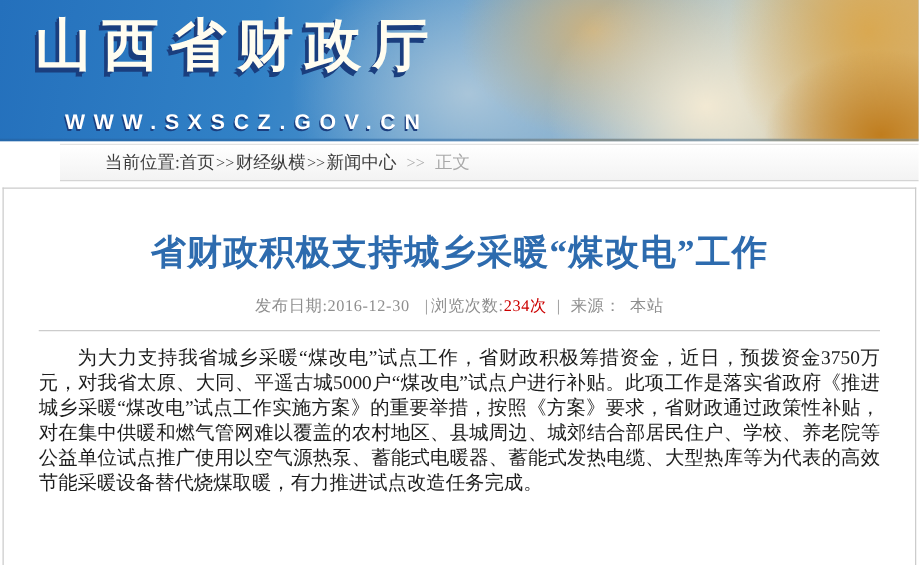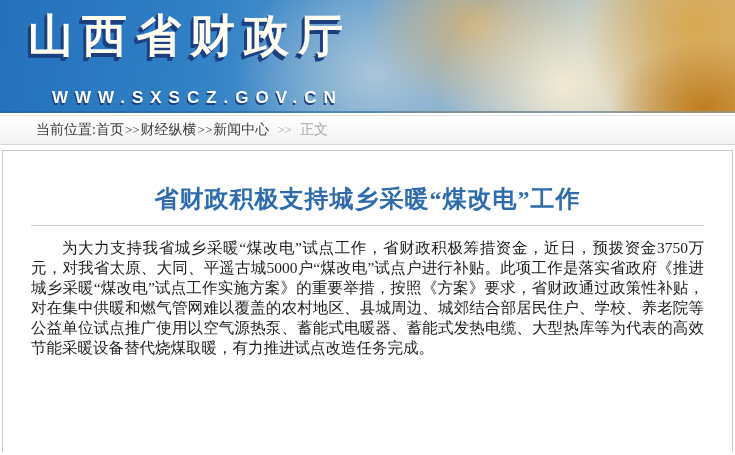--- a/index.html
+++ b/index.html
@@ -53,40 +53,41 @@
     margin-top: 2px;
     height: 30px;
     line-height: 28px;
     background: linear-gradient(180deg, #ffffff 0%, #f3f3f3 100%);
     border-top: 1px solid #e2e2e2;
     border-bottom: 1px solid #d5d5d5;
     padding-left: 36px;
     font-size: 14px;
     color: #3c3c3c;
     white-space: nowrap;
+    margin-left: 48px;
   }
   .bc-label { color: #3c3c3c; }
   .bc-link { color: #3c3c3c; text-decoration: none; cursor: pointer; }
   .bc-sep { color: #3c3c3c; margin: 0 1px; font-size: 13px; }
   .bc-sep-light { color: #a9a9a9; margin: 0 8px; font-size: 13px; }
   .bc-current { color: #a9a9a9; }
 
   
   .content-box {
     margin: 5px 2px 0 2px;
     border: 1px solid #cccccc;
     border-bottom: none;
     background: #ffffff;
     height: 302px;
     padding-bottom: 10px;
   }
   .article-title {
     text-align: center;
     margin: 32px 20px 0 20px;
-    font-size: 24px;
+    font-size: 28px;
     font-weight: bold;
     letter-spacing: 1px;
     color: #2d6bae;
     font-family: "Liberation Serif", "DejaVu Serif", serif;
   }
   .article-meta {
     text-align: center;
     margin-top: 15px;
     font-size: 13px;
     color: #8f8f8f;
@@ -120,19 +121,22 @@
     <div class="banner-url">WWW.SXSCZ.GOV.CN</div>
   </header>
 
   <nav class="breadcrumb-bar">
     <span class="bc-label">当前位置:</span><a class="bc-link">首页</a><span class="bc-sep">&gt;&gt;</span><a class="bc-link">财经纵横</a><span class="bc-sep">&gt;&gt;</span><a class="bc-link">新闻中心</a><span class="bc-sep-light">&gt;&gt;</span><span class="bc-current">正文</span>
   </nav>
 
   <main class="content-box">
     <h1 class="article-title">省财政积极支持城乡采暖“煤改电”工作</h1>
 
+    <div class="article-meta">
+      <span>发布日期:</span><span>2016-12-30</span><span class="meta-sep-1">|</span><span>浏览次数:</span><span class="views-red">234次</span><span class="meta-sep-2">|</span><span class="meta-src-label">来源：</span><span>本站</span>
+    </div>
 
     <hr class="meta-divider">
 
     <p class="article-body">为大力支持我省城乡采暖“煤改电”试点工作，省财政积极筹措资金，近日，预拨资金3750万元，对我省太原、大同、平遥古城5000户“煤改电”试点户进行补贴。此项工作是落实省政府《推进城乡采暖“煤改电”试点工作实施方案》的重要举措，按照《方案》要求，省财政通过政策性补贴，对在集中供暖和燃气管网难以覆盖的农村地区、县城周边、城郊结合部居民住户、学校、养老院等公益单位试点推广使用以空气源热泵、蓄能式电暖器、蓄能式发热电缆、大型热库等为代表的高效节能采暖设备替代烧煤取暖，有力推进试点改造任务完成。</p>
   </main>
 
 </div>
 
 </body></html>

